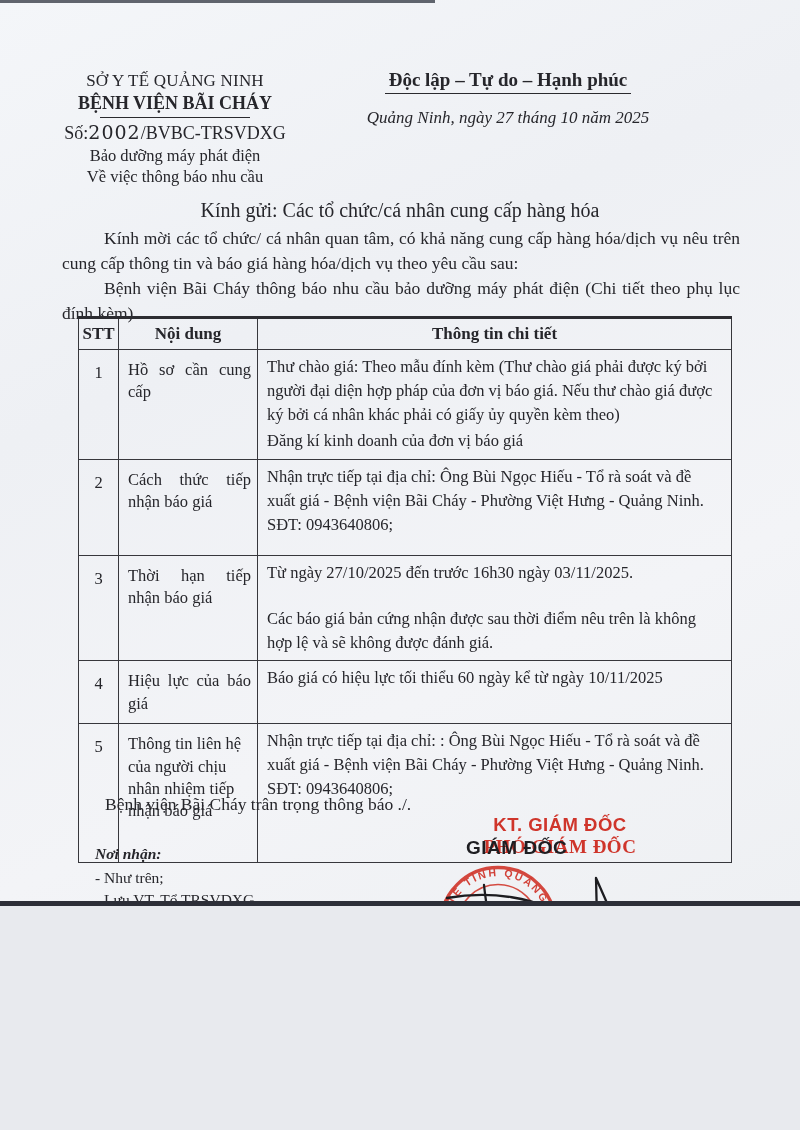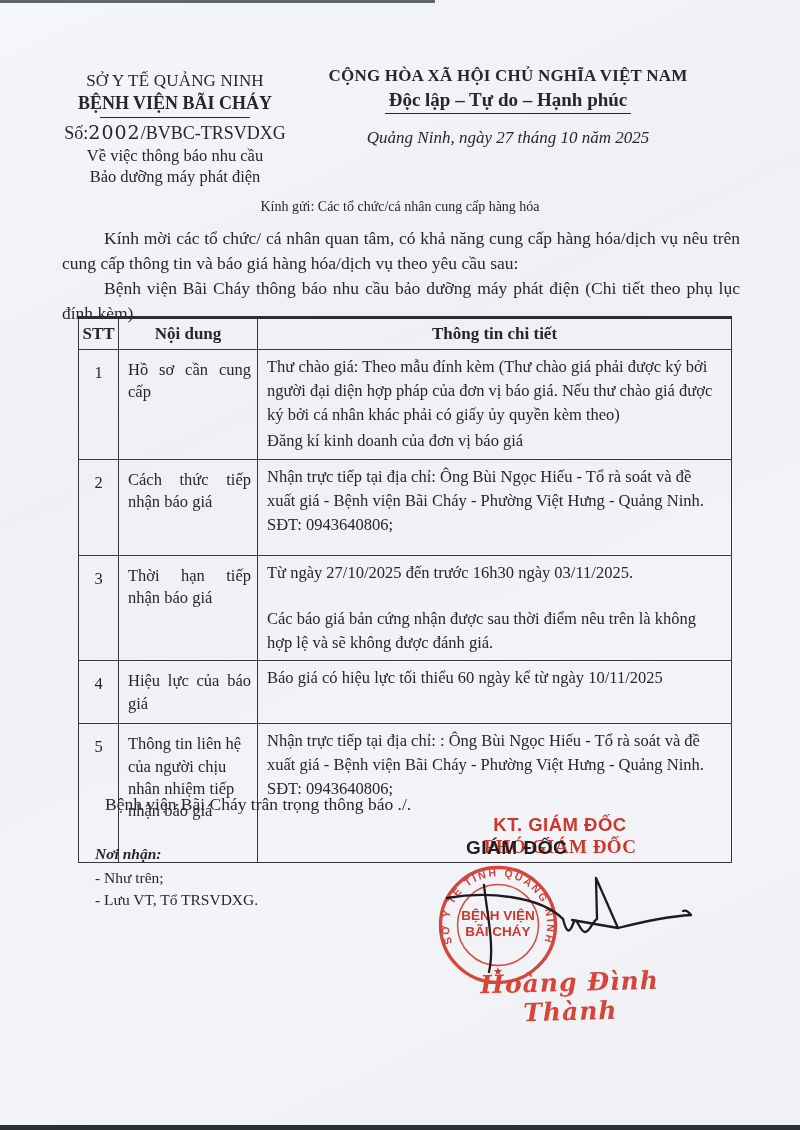--- a/index.html
+++ b/index.html
@@ -1,36 +1,36 @@
 <!DOCTYPE html>
 <html><head>
 <meta charset="utf-8">
 <style>
   html,body{margin:0;padding:0;background:#e8eaee;}
   .page{
-    position:relative;width:800px;height:1130px;overflow:hidden;
+    position:relative;width:800px;height:906px;overflow:hidden;
     background:linear-gradient(155deg,#f4f6f9 0%,#eef0f4 35%,#f3f4f7 70%,#eef0f3 100%);
     font-family:"Liberation Serif", serif;color:#26262b;
   }
   .scan-edge-top{position:absolute;top:0;left:0;width:435px;height:3px;background:#454a55;opacity:.85;}
   .scan-edge-bottom{position:absolute;bottom:0;left:0;width:800px;height:5px;background:#2d2f38;}
   
   .hdr-left{position:absolute;left:62px;top:70px;width:226px;text-align:center;line-height:1.25;}
   .hl1{font-size:17px;letter-spacing:.2px;}
   .hl2{font-size:18px;font-weight:bold;margin-top:1px;}
   .hl2-underline{width:150px;height:0;border-bottom:1.6px solid #2a2a2e;margin:2px auto 3px auto;}
   .hl-num{font-size:18px;}
   .hl-num .hand{font-family:"DejaVu Serif",serif;font-size:19px;letter-spacing:1px;}
   .hl-sub{font-size:16.5px;line-height:1.3;}
   .hdr-right{position:absolute;left:308px;top:66px;width:400px;text-align:center;}
   .hr1{font-size:17px;font-weight:bold;letter-spacing:.2px;}
   .hr2{display:inline-block;font-size:19px;font-weight:bold;border-bottom:1.7px solid #2a2a2e;padding:1px 4px 2px 4px;margin-top:2px;}
   .hr-date{font-size:17px;font-style:italic;margin-top:14px;}
   
-  .salutation{position:absolute;left:0;top:199px;width:800px;text-align:center;font-size:14px;}
+  .salutation{position:absolute;left:0;top:199px;width:800px;text-align:center;font-size:20px;}
   .body-paras{position:absolute;left:62px;top:226px;width:678px;font-size:17.5px;line-height:1.42;text-align:justify;}
   .body-paras p{margin:0;text-indent:42px;}
   
   table.notice{position:absolute;left:78px;top:316px;width:653px;border-collapse:collapse;table-layout:fixed;}
   table.notice col.c1{width:40px;} table.notice col.c2{width:139px;} table.notice col.c3{width:474px;}
   table.notice th, table.notice td{border:1.6px solid #37373c;vertical-align:top;font-size:16.5px;}
   table.notice thead th{font-size:17px;font-weight:bold;text-align:center;height:28px;vertical-align:middle;border-top:3px solid #2c2c31;padding:1px 2px;}
   td.stt{text-align:center;padding-top:13px;font-size:17px;}
   td.nd{padding:9px 6px 4px 9px;line-height:1.35;text-align:justify;font-size:17px;}
   td.ct{padding:5px 8px 4px 9px;line-height:1.45;}
@@ -60,26 +60,25 @@
 
 <div class="page">
 
   <div class="scan-edge-top"></div>
 
   <div class="hdr-left">
     <div class="hl1">SỞ Y TẾ QUẢNG NINH</div>
     <div class="hl2">BỆNH VIỆN BÃI CHÁY</div>
     <div class="hl2-underline"></div>
     <div class="hl-num"><span>Số:</span><span class="hand">2002</span><span>/BVBC-TRSVDXG</span></div>
+    <div class="hl-sub">Bảo dưỡng máy phát điện</div>
     <div class="hl-sub">Về việc thông báo nhu cầu</div>
-    <div class="hl-sub">Bảo dưỡng máy phát điện</div>
   </div>
 
   <div class="hdr-right">
-    <div class="hr1">CỘNG HÒA XÃ HỘI CHỦ NGHĨA VIỆT NAM</div>
     <div><span class="hr2">Độc lập – Tự do – Hạnh phúc</span></div>
     <div class="hr-date">Quảng Ninh, ngày 27 tháng 10 năm 2025</div>
   </div>
 
   <div class="salutation">Kính gửi: Các tổ chức/cá nhân cung cấp hàng hóa</div>
   <div class="body-paras">
     <p>Kính mời các tổ chức/ cá nhân quan tâm, có khả năng cung cấp hàng hóa/dịch vụ nêu trên cung cấp thông tin và báo giá hàng hóa/dịch vụ theo yêu cầu sau:</p>
     <p>Bệnh viện Bãi Cháy thông báo nhu cầu bảo dưỡng máy phát điện (Chi tiết theo phụ lục đính kèm)</p>
   </div>
 

